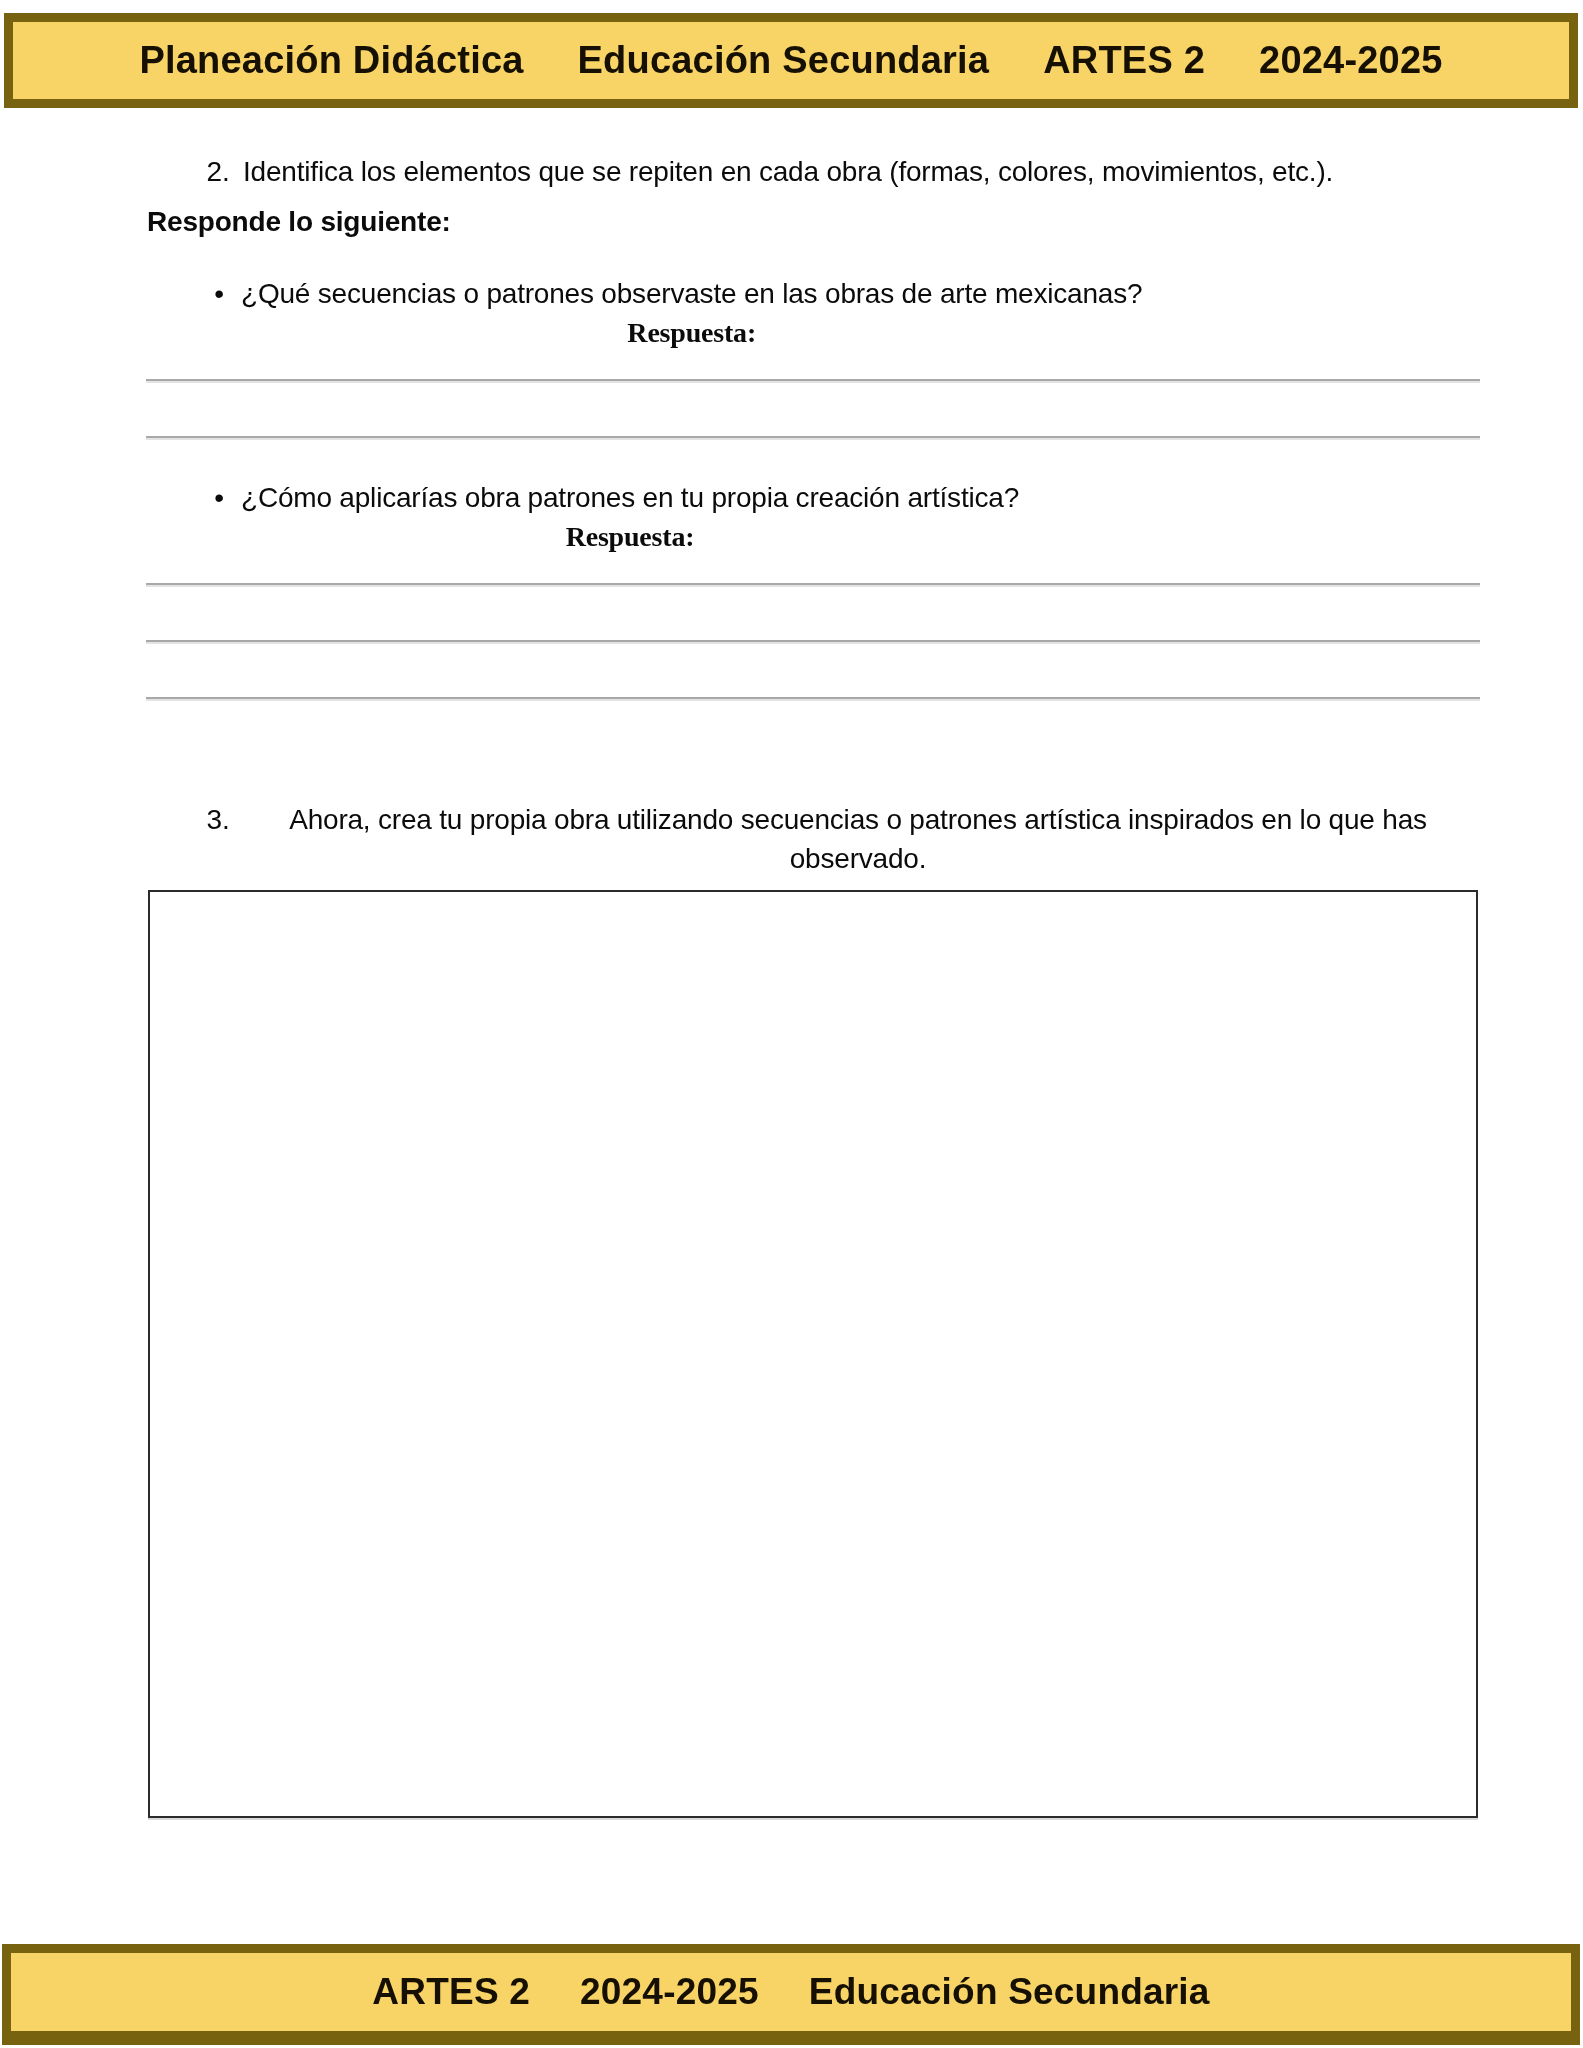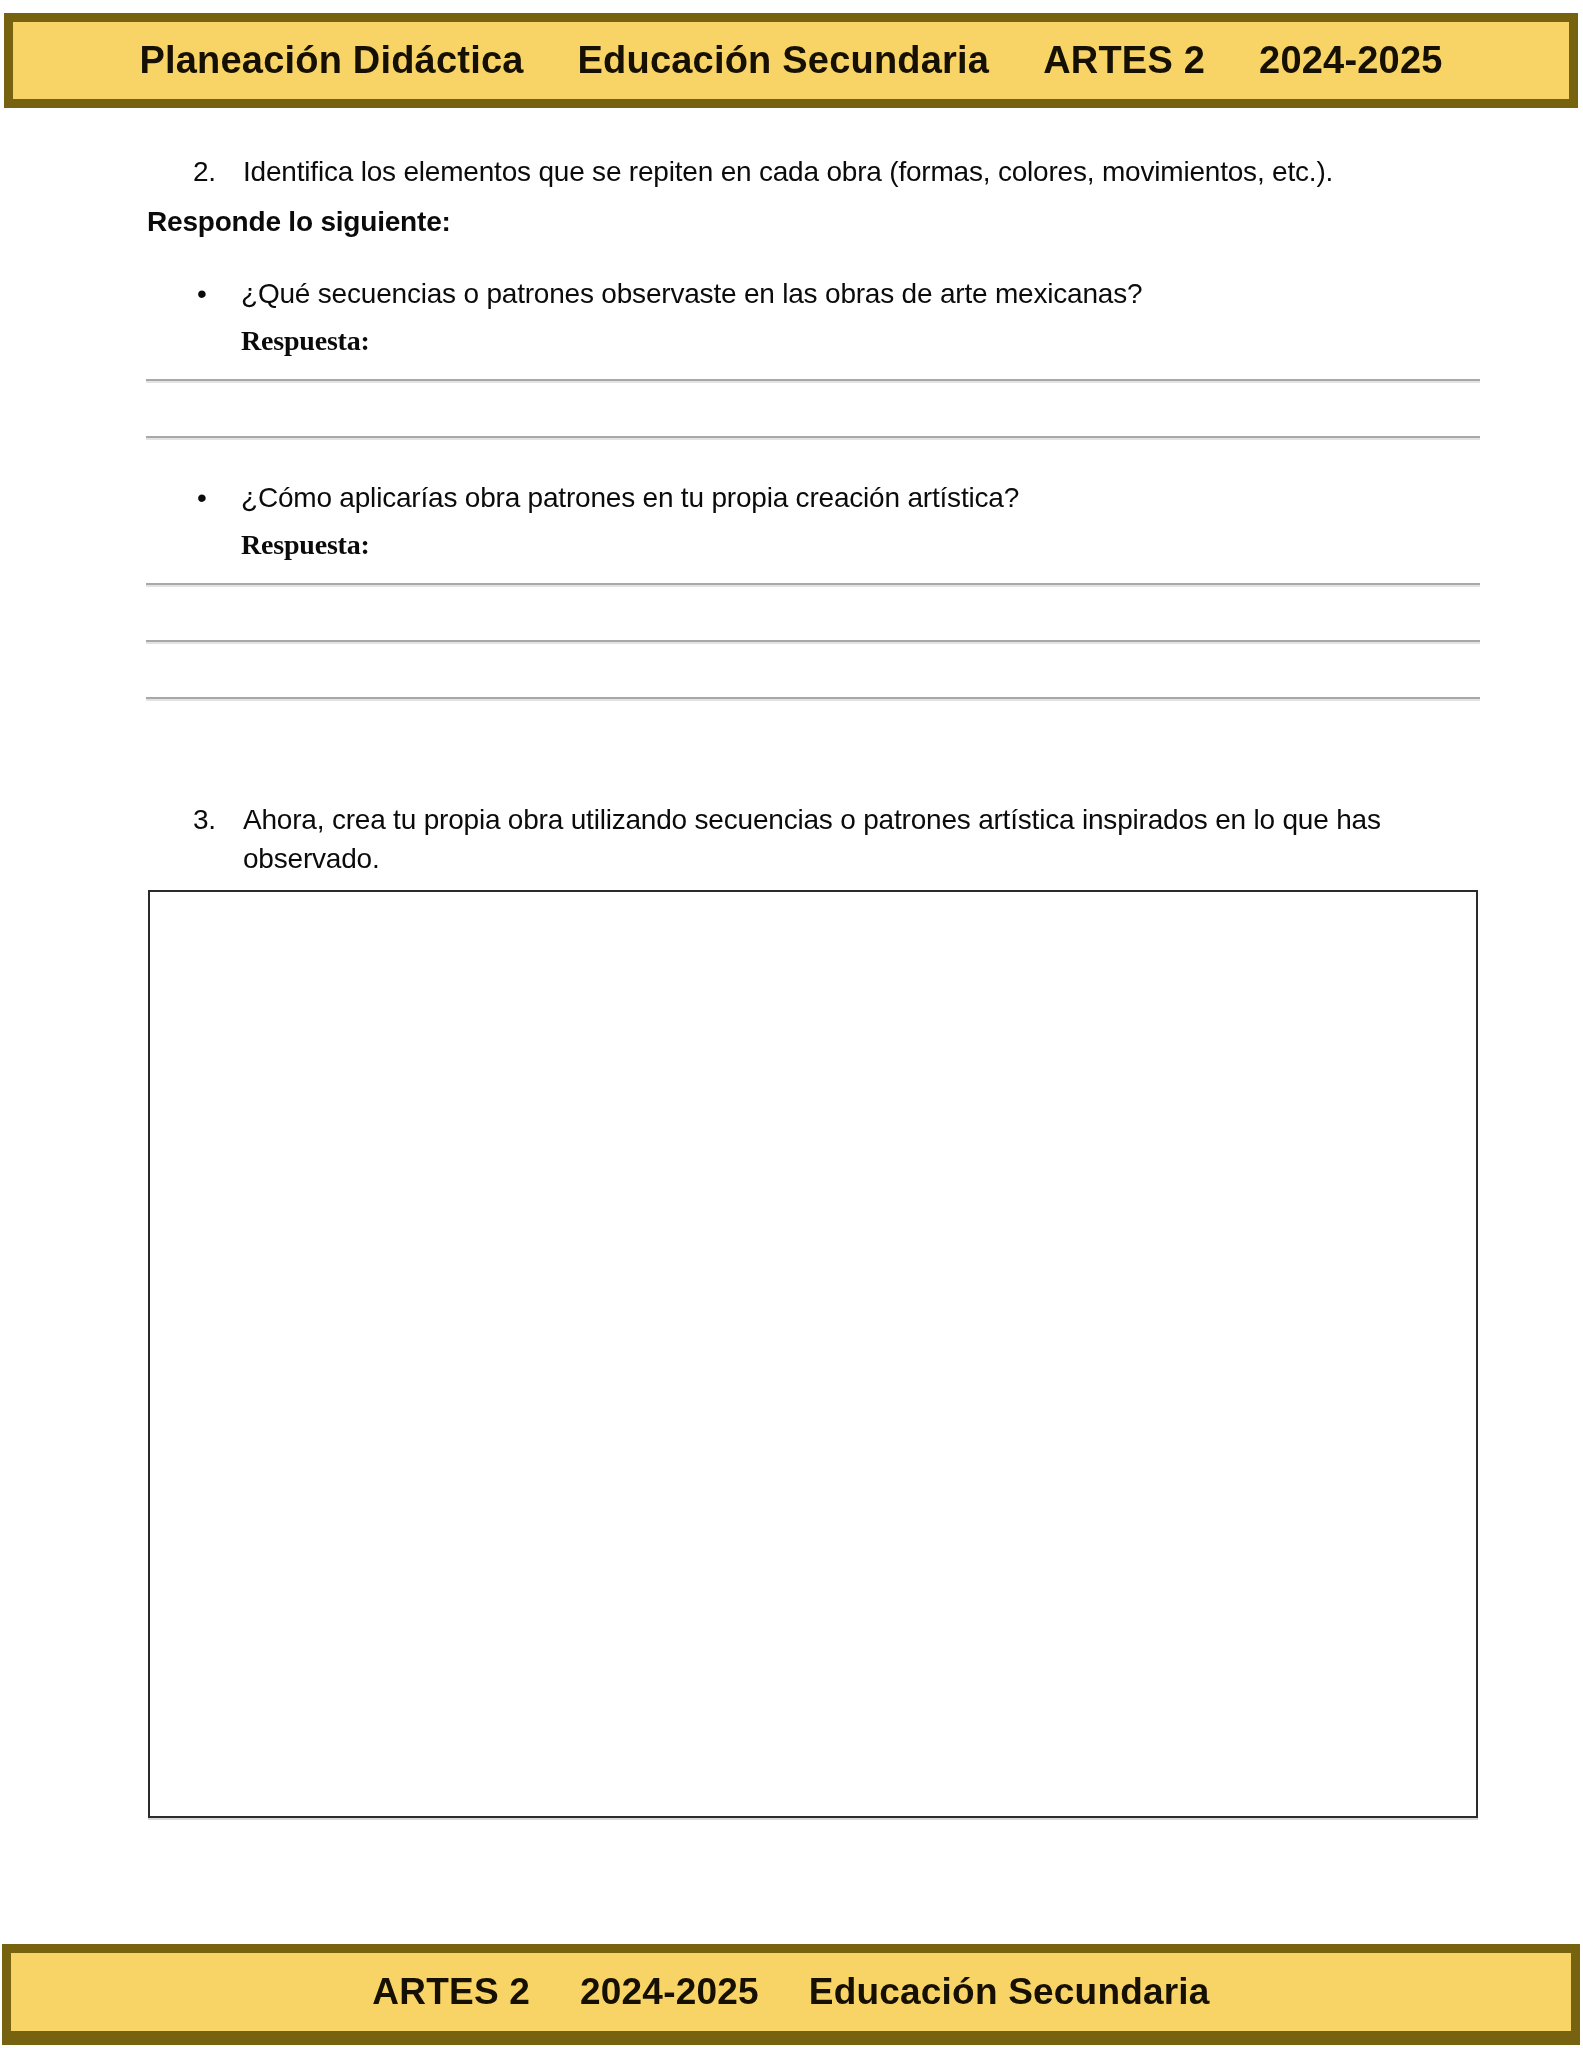--- a/index.html
+++ b/index.html
@@ -6,20 +6,21 @@
   html, body { background: #ffffff; }
   body { font-family: "Liberation Sans", sans-serif; }
 
   .page {
     position: relative;
     width: 1583px;
     height: 2048px;
     background: #ffffff;
     color: var(--text, #0b0b0b);
     overflow: hidden;
+    text-align: center;
   }
 
   .abs { position: absolute; }
 
   
   .banner {
     position: absolute;
     left: 4px;
     width: 1574px;
     background: var(--banner_fill, #F8D466);
@@ -52,21 +53,21 @@
   .numbered-item { display: flex; }
   .numbered-item .num { width: 50px; flex: 0 0 50px; }
 
   .prompt-heading { font-size: 28px; line-height: 39px; font-weight: bold; letter-spacing: -0.2px; }
 
   .question-block { display: flex; }
   .question-block .bullet {
     width: 44px; flex: 0 0 44px;
     font-size: 28px; line-height: 39px;
   }
-  .question-block .q-col { display: flex; flex-direction: column; gap: 8px; }
+  .question-block .q-col { display: flex; flex-direction: column; }
 
   
   .answer-line {
     position: absolute;
     left: 146px;
     width: 1334px;
     height: 4px;
     background: var(--line_gray, #A8A8A8);
     border-bottom: 2px solid var(--line_shadow, #E3E3E3);
   }

